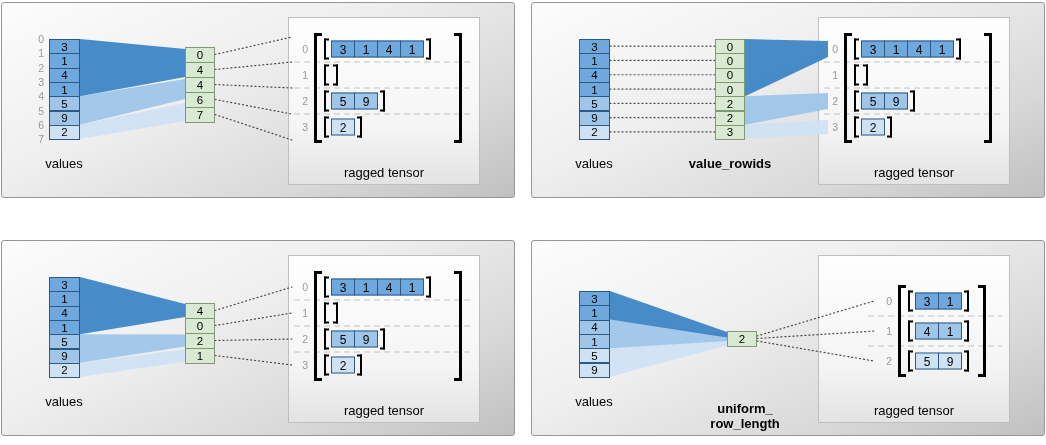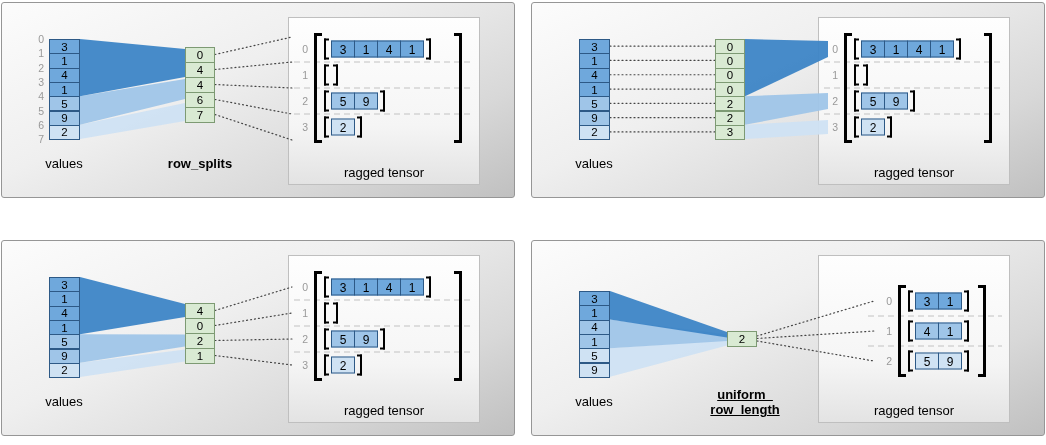--- a/index.html
+++ b/index.html
@@ -24,42 +24,41 @@
   .gcell { border-color:#7d9a73; }
 
   .idx { position:absolute; z-index:3; color:#999999; font-size:10.5px; text-align:right;
          transform:translateY(-50%); }
 
   .lbl { position:absolute; z-index:4; font-size:13px; color:#000; text-align:center; }
   .values-lbl { left:27px; top:153px; width:70px; }
   .tensor-lbl { left:312px; top:162px; width:140px; }
   .method { font-weight:bold; white-space:pre-line; }
   .method-std { left:128px; top:153px; width:140px; }
-  .method-p4  { left:140px; top:146px; width:146px; line-height:15px;text-decoration:underline; }
+  .method-p4  { left:140px; top:160px; width:146px; line-height:15px; }
 
   .trow { position:absolute; z-index:3; display:flex; align-items:center; transform:translateY(-50%); }
   .sb  { width:5px; height:21px; flex:none; }
   .sbl { border-left:2px solid #000;  border-top:2px solid #000; border-bottom:2px solid #000; }
   .sbr { border-right:2px solid #000; border-top:2px solid #000; border-bottom:2px solid #000; }
   .tcell { width:24px; height:17px; flex:none; border:1px solid #2d5986; margin-left:-1px;
            display:flex; align-items:center; justify-content:center; font-size:12px; color:#000; }
 
   .big  { position:absolute; z-index:3; width:8px; }
   .bigl { border-left:3px solid #000;  border-top:3px solid #000; border-bottom:3px solid #000; }
   .bigr { border-right:3px solid #000; border-top:3px solid #000; border-bottom:3px solid #000; }
 </style>
 </head>
 <body>
 
 <div class="stage">
 
   <div class="panel p0">
     <div class="tensor-box"></div>
     <div class="lbl values-lbl">values</div>
-    <div class="lbl method method-std">row_splits</div>
     <div class="lbl tensor-lbl">ragged tensor</div>
   <svg width="514" height="196" class="overlay">
         <line x1="292" y1="59" x2="470" y2="59" stroke="#c2c2c2" stroke-width="1" stroke-dasharray="6 4"></line>
         <line x1="292" y1="85" x2="470" y2="85" stroke="#c2c2c2" stroke-width="1" stroke-dasharray="6 4"></line>
         <line x1="292" y1="111" x2="470" y2="111" stroke="#c2c2c2" stroke-width="1" stroke-dasharray="6 4"></line>
         <polygon points="78,121.8 183,100 183,118 78,136.1" fill="#cfe2f3" fill-opacity="0.95"></polygon>
         <polygon points="78,93.2 183,76 183,96 78,121.8" fill="#9fc5e8" fill-opacity="0.95"></polygon>
         <polygon points="78,36 183,46 183,74 78,93.2" fill="#3d85c6" fill-opacity="0.95"></polygon>
         <line x1="213" y1="51.5" x2="290" y2="34" stroke="#444" stroke-width="1.2" stroke-dasharray="1 3" stroke-linecap="round"></line>
         <line x1="213" y1="66.5" x2="290" y2="59" stroke="#444" stroke-width="1.2" stroke-dasharray="1 3" stroke-linecap="round"></line>
@@ -115,20 +114,21 @@
         <span class="tcell" style="background: rgb(207, 226, 243); margin-left: 2px;">2</span>
         <span class="sb sbr" style="margin-left: 2px;"></span>
       </div>
       <div class="big bigl" style="left: 312px; top: 30px; height: 110px;"></div>
       <div class="big bigr" style="left: 452px; top: 30px; height: 110px;"></div>
     </div>
 
   <div class="panel p1">
     <div class="tensor-box"></div>
     <div class="lbl values-lbl">values</div>
+    <div class="lbl method method-std">value_rowids</div>
     <div class="lbl tensor-lbl">ragged tensor</div>
   <svg width="514" height="196" class="overlay">
         <line x1="292" y1="59" x2="470" y2="59" stroke="#c2c2c2" stroke-width="1" stroke-dasharray="6 4"></line>
         <line x1="292" y1="85" x2="470" y2="85" stroke="#c2c2c2" stroke-width="1" stroke-dasharray="6 4"></line>
         <line x1="292" y1="111" x2="470" y2="111" stroke="#c2c2c2" stroke-width="1" stroke-dasharray="6 4"></line>
         <polygon points="213,121.8 296,117 296,131 213,136.1" fill="#cfe2f3" fill-opacity="0.95"></polygon>
         <polygon points="213,93.2 296,90 296,106 213,121.8" fill="#9fc5e8" fill-opacity="0.95"></polygon>
         <polygon points="213,36 296,38 296,54 213,93.2" fill="#3d85c6" fill-opacity="0.95"></polygon>
         <line x1="78" y1="43.15" x2="183" y2="43.15" stroke="#444" stroke-width="1.2" stroke-dasharray="1 3" stroke-linecap="round"></line>
         <line x1="78" y1="57.449999999999996" x2="183" y2="57.449999999999996" stroke="#444" stroke-width="1.2" stroke-dasharray="1 3" stroke-linecap="round"></line>

